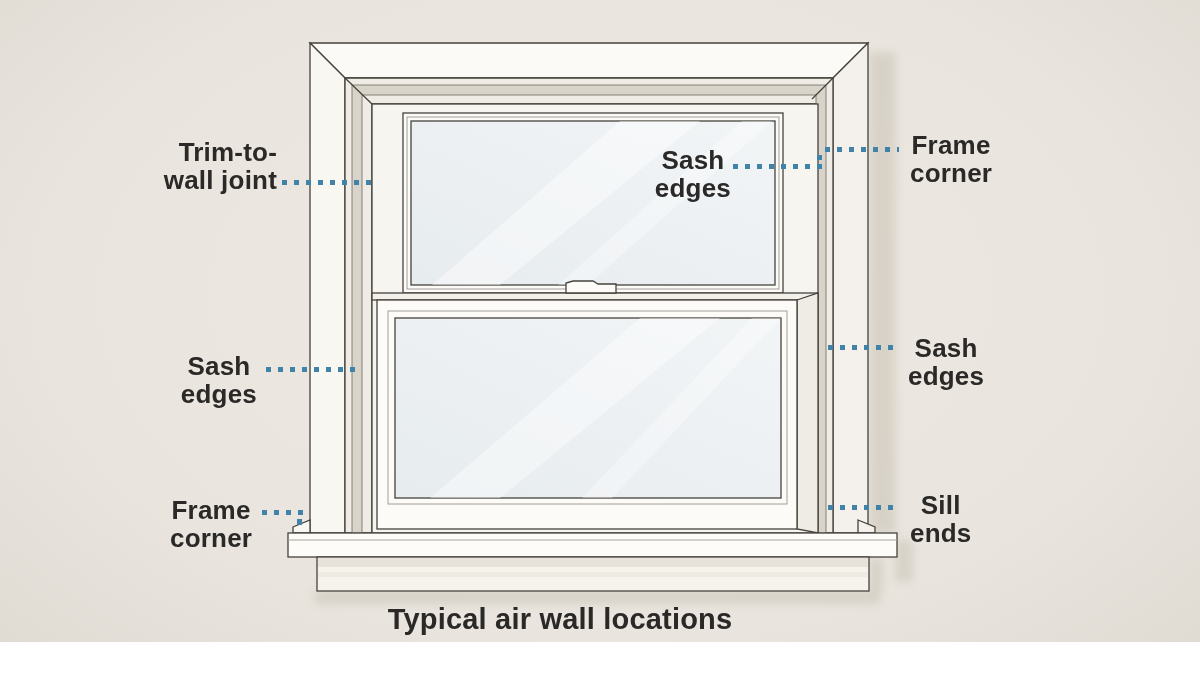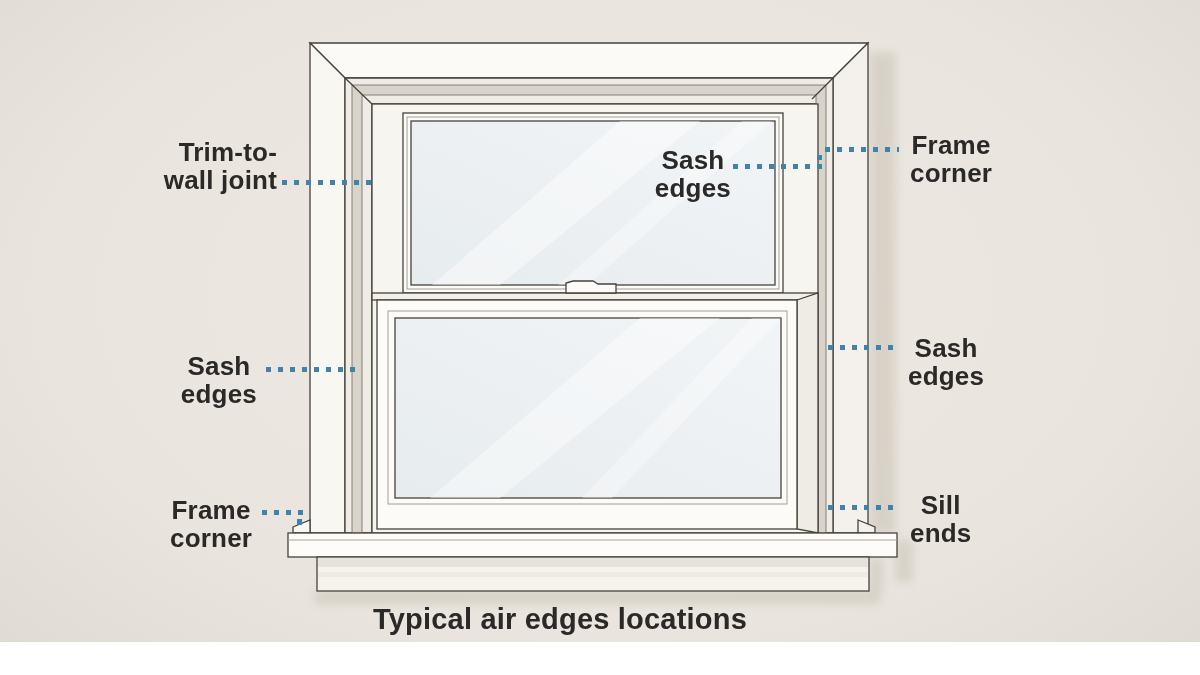--- a/index.html
+++ b/index.html
@@ -154,14 +154,14 @@
   <div class="leader" id="leader-trim-to-wall"></div>
   <div class="leader" id="leader-sash-edges-top"></div>
   <div class="leader" id="leader-frame-corner-right"></div>
   <div class="leader" id="leader-sash-edges-left"></div>
   <div class="leader" id="leader-sash-edges-right"></div>
   <div class="leader" id="leader-frame-corner-left"></div>
   <div class="leader" id="leader-sill-ends"></div>
   <div class="leader-dot-sq" id="elbow-sash-edges-top"></div>
   <div class="leader-dot-sq" id="elbow-frame-corner-left"></div>
 
-  <div class="title">Typical air edges locations</div>
+  <div class="title">Typical air wall locations</div>
 </div>
 
 </body></html>

